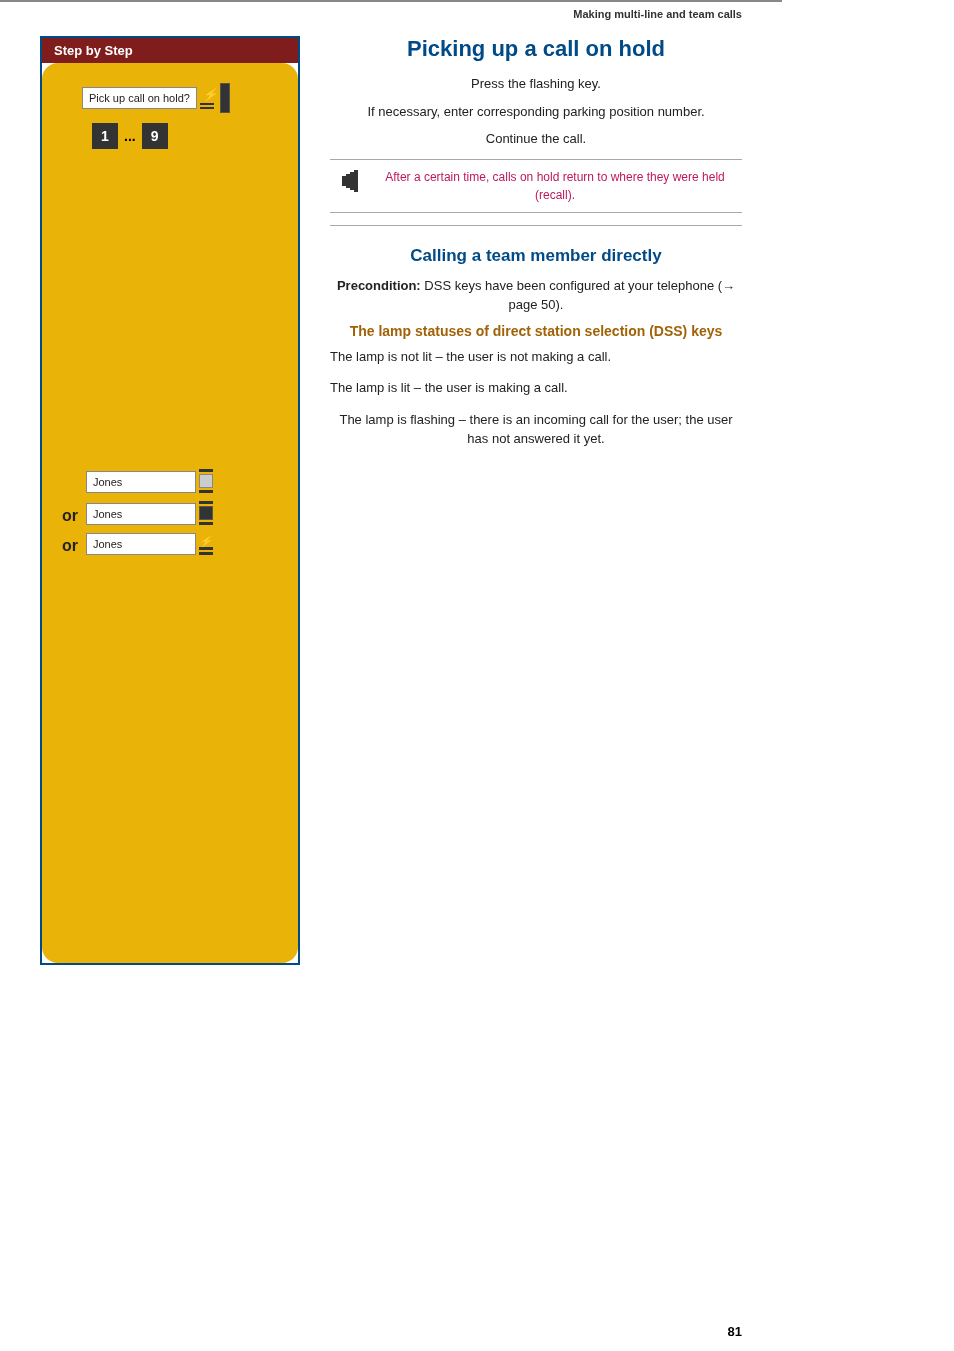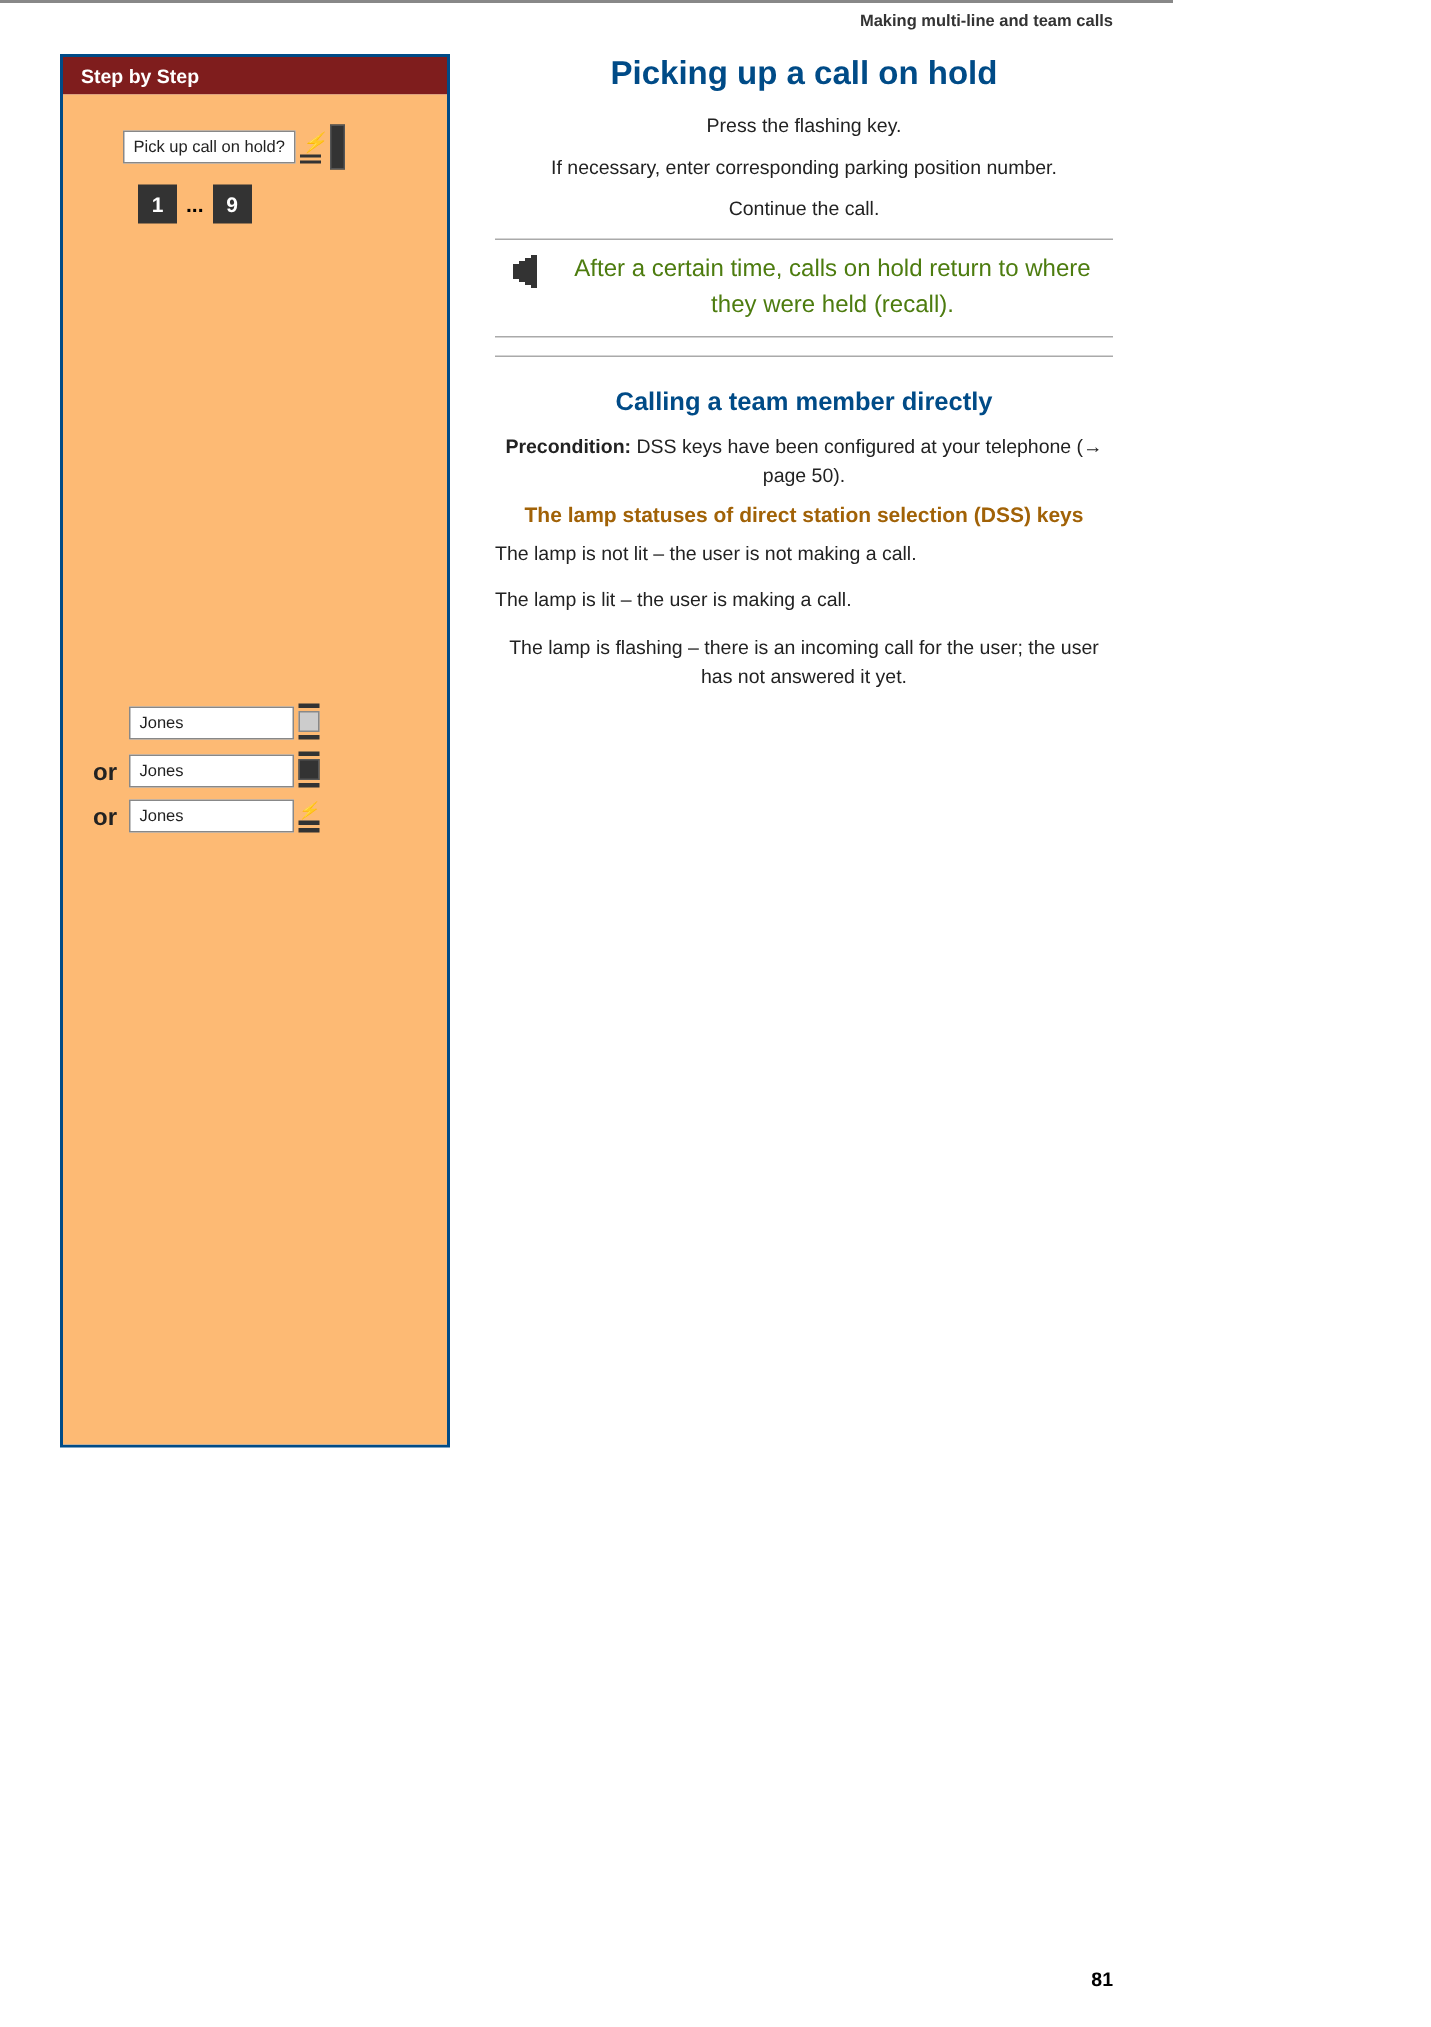--- a/index.html
+++ b/index.html
@@ -43,24 +43,25 @@
       align-self: flex-start;
     }
     .sidebar-header {
       background: #7f1d1d;
       color: #fff;
       font-size: 13px;
       font-weight: bold;
       padding: 5px 12px;
     }
     .sidebar-body {
-      background: #fdba74;
+      background: #eab308;
       min-height: 900px;
       padding: 20px 10px;
       position: relative;
+      border-radius: 16px;
     }
     
     .key-widget {
       display: flex;
       align-items: center;
       margin-bottom: 5px;
       margin-left: 30px;
     }
     .key-label-box {
       border: 1px solid #888;
@@ -171,29 +172,29 @@
       align-items: flex-start;
       gap: 10px;
     }
     .note-arrow {
       font-size: 20px;
       color: #333;
       margin-top: 2px;
       flex-shrink: 0;
     }
     .note-text {
-      font-size: 16px;
-      color: #4d7c0f;
+      font-size: 12px;
+      color: #be185d;
       line-height: 1.5;
     }
     
     
     .page-number {
       position: absolute;
-      bottom: 24px;
+      bottom: 12px;
       right: 40px;
       font-size: 13px;
       font-weight: bold;
       color: #000;
     }
     
     .lamp-row {
       display: flex;
       align-items: flex-start;
       margin-bottom: 12px;

